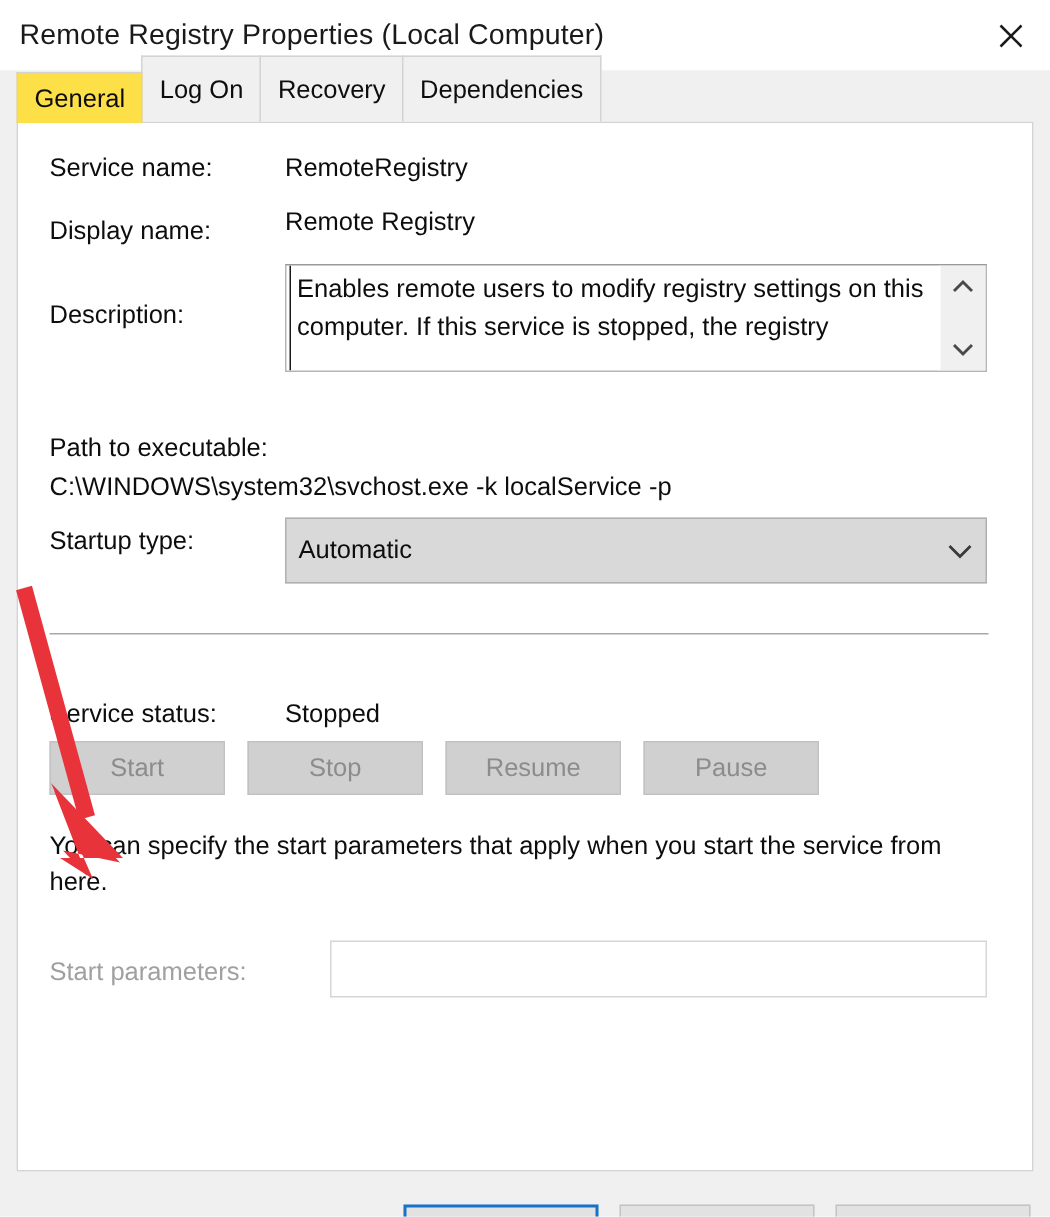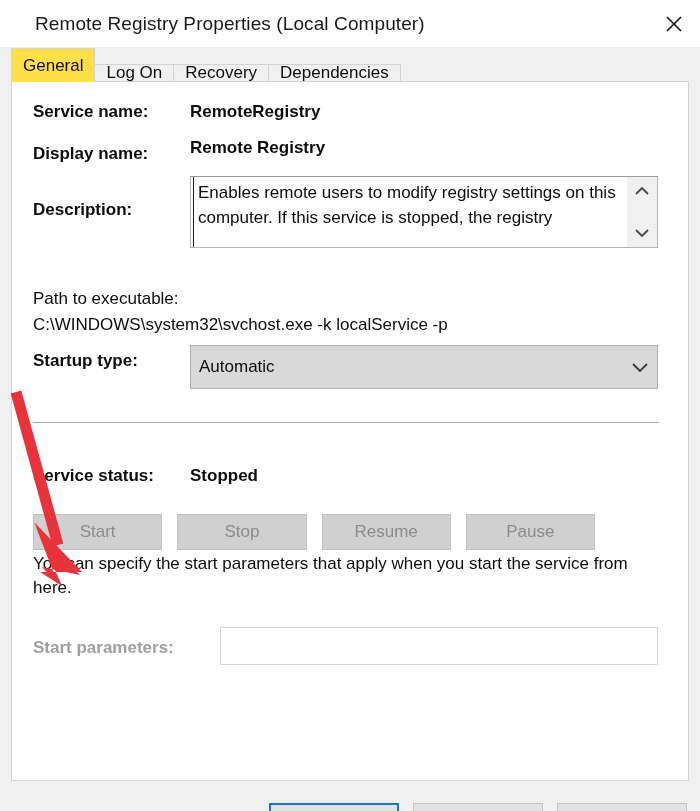--- a/index.html
+++ b/index.html
@@ -24,21 +24,20 @@
   }
 
   
   .titlebar {
     height: 47px;
     background: #ffffff;
     display: flex;
     align-items: center;
     flex: none;
     position: relative;
-    padding-left: 22px;
   }
   .titlebar-text {
     font-size: 19px;
     color: #1a1a1a;
     padding-left: 13px;
     letter-spacing: 0.1px;
     white-space: nowrap;
   }
   .close-btn {
     position: absolute;
@@ -59,21 +58,21 @@
     height: 34px;
     background: #f0f0f0;
     display: flex;
     align-items: flex-end;
     padding-left: 11px;
     box-sizing: border-box;
     position: relative;
     z-index: 2;
   }
   .tab {
-    height: 17px;
+    height: 44px;
     display: flex;
     align-items: center;
     padding: 0 11px;
     font-size: 17px;
     color: #0d0d0d;
     background: #f0f0f0;
     border: 1px solid #d3d3d3;
     border-bottom: none;
     box-sizing: border-box;
     cursor: pointer;
@@ -97,21 +96,20 @@
     background: #ffffff;
     border: 1px solid #d3d3d3;
     box-sizing: border-box;
     position: relative;
   }
 
   .row {
     position: absolute;
     display: flex;
     align-items: flex-start;
-    font-weight: bold;
   }
   .lbl {
     font-size: 17px;
     color: #0d0d0d;
     white-space: nowrap;
   }
   .lbl.disabled { color: #a0a0a0; }
   .val {
     font-size: 17px;
     color: #0d0d0d;
@@ -207,24 +205,23 @@
     width: 626px;
     height: 1px;
     background: #a8a8a8;
   }
 
   
   .btn-row {
     position: absolute;
     left: 21px;
     top: 412px;
-    width: 562px;
+    width: 513px;
     display: flex;
     gap: 15px;
-    margin-top: 20px;
   }
   .btn {
     flex: 1;
     height: 36px;
     background: #d0d0d0;
     border: 1px solid #c2c2c2;
     box-sizing: border-box;
     font-size: 17px;
     color: #8c8c8c;
     display: flex;

